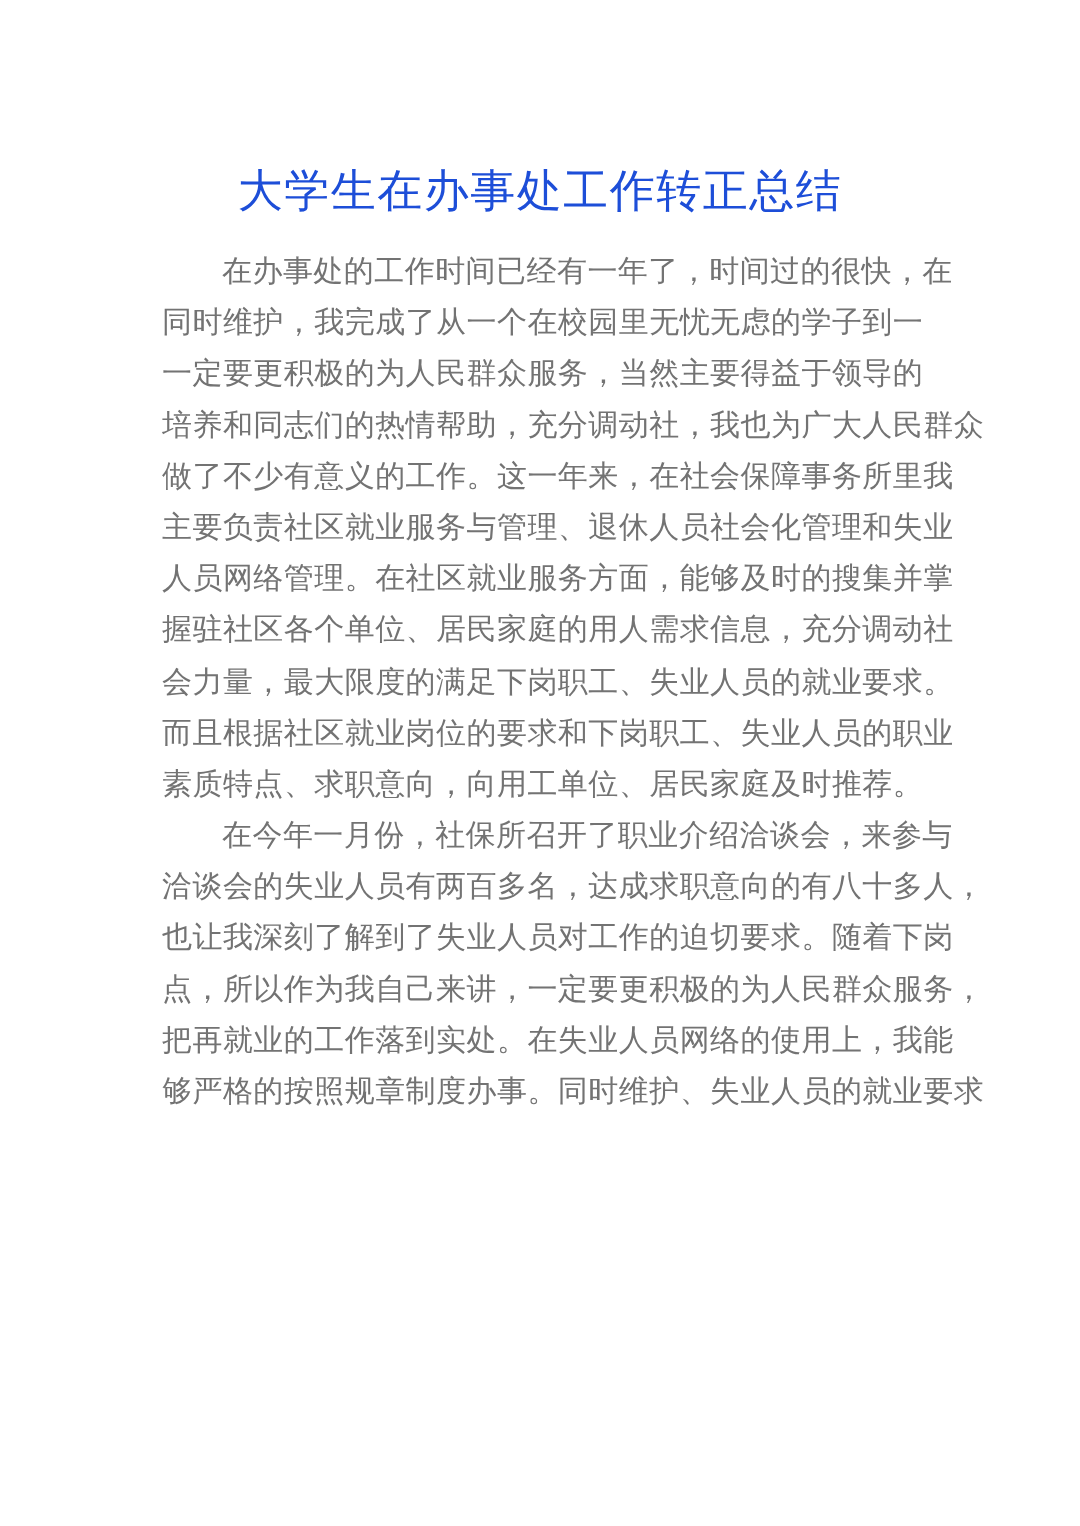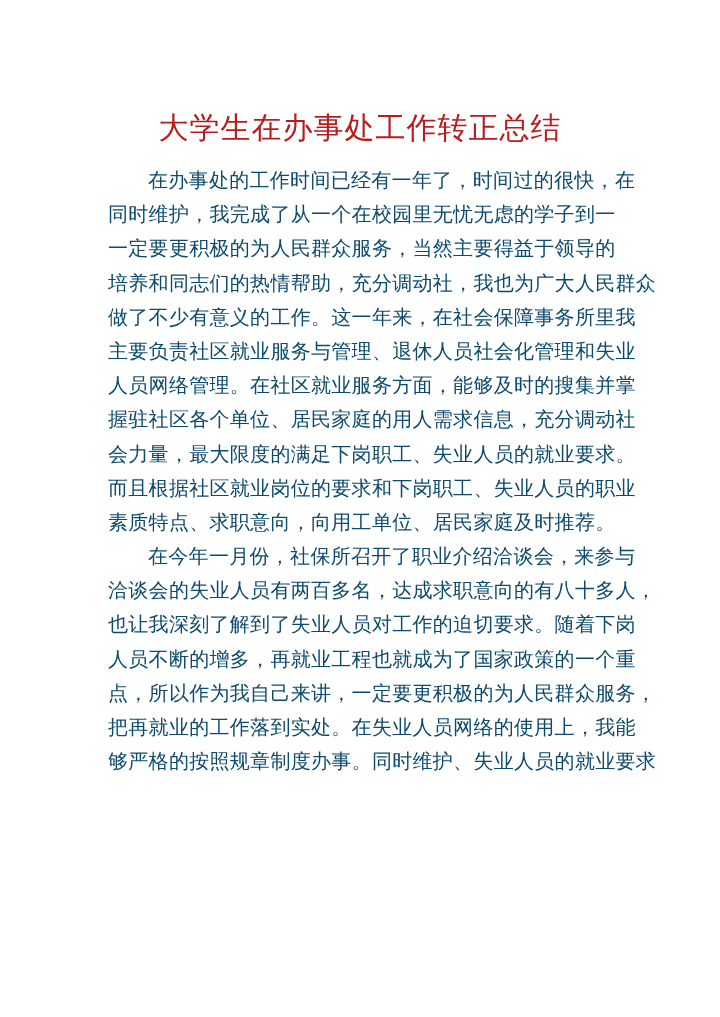--- a/index.html
+++ b/index.html
@@ -25,37 +25,37 @@
     .title {
       position: absolute;
       left: 0;
       width: 720px;
       top: 108px;
       text-align: center;
       font-family: "DejaVu Serif", "Liberation Serif", serif;
       font-size: 30px;
       line-height: 40px;
       letter-spacing: 1px;
-      color: #b91c1c;
+      color: #1d4ed8;
       white-space: nowrap;
     }
     .body-text {
       position: absolute;
       left: 108px;
       top: 163px;
       width: 520px;
     }
     .line {
       display: block;
       height: 34.2px;
       line-height: 34px;
       font-size: 20px;
       white-space: nowrap;
       letter-spacing: 0.3px;
-      color: #0c4a6e;
+      color: #737373;
     }
     .line.indent {
       padding-left: 40px;
     }
   </style>
 </head>
 <body>
 
 <div class="page">
   <div class="title">大学生在办事处工作转正总结</div>
@@ -71,19 +71,18 @@
       <span class="line">人员网络管理。在社区就业服务方面，能够及时的搜集并掌</span>
       <span class="line">握驻社区各个单位、居民家庭的用人需求信息，充分调动社</span>
       <span class="line">会力量，最大限度的满足下岗职工、失业人员的就业要求。</span>
       <span class="line">而且根据社区就业岗位的要求和下岗职工、失业人员的职业</span>
       <span class="line">素质特点、求职意向，向用工单位、居民家庭及时推荐。</span>
     </div>
     <div>
       <span class="line indent">在今年一月份，社保所召开了职业介绍洽谈会，来参与</span>
       <span class="line">洽谈会的失业人员有两百多名，达成求职意向的有八十多人，</span>
       <span class="line">也让我深刻了解到了失业人员对工作的迫切要求。随着下岗</span>
-      <span class="line">人员不断的增多，再就业工程也就成为了国家政策的一个重</span>
       <span class="line">点，所以作为我自己来讲，一定要更积极的为人民群众服务，</span>
       <span class="line">把再就业的工作落到实处。在失业人员网络的使用上，我能</span>
       <span class="line">够严格的按照规章制度办事。同时维护、失业人员的就业要求</span>
     </div>
   </div>
 </div>
 
 </body></html>

